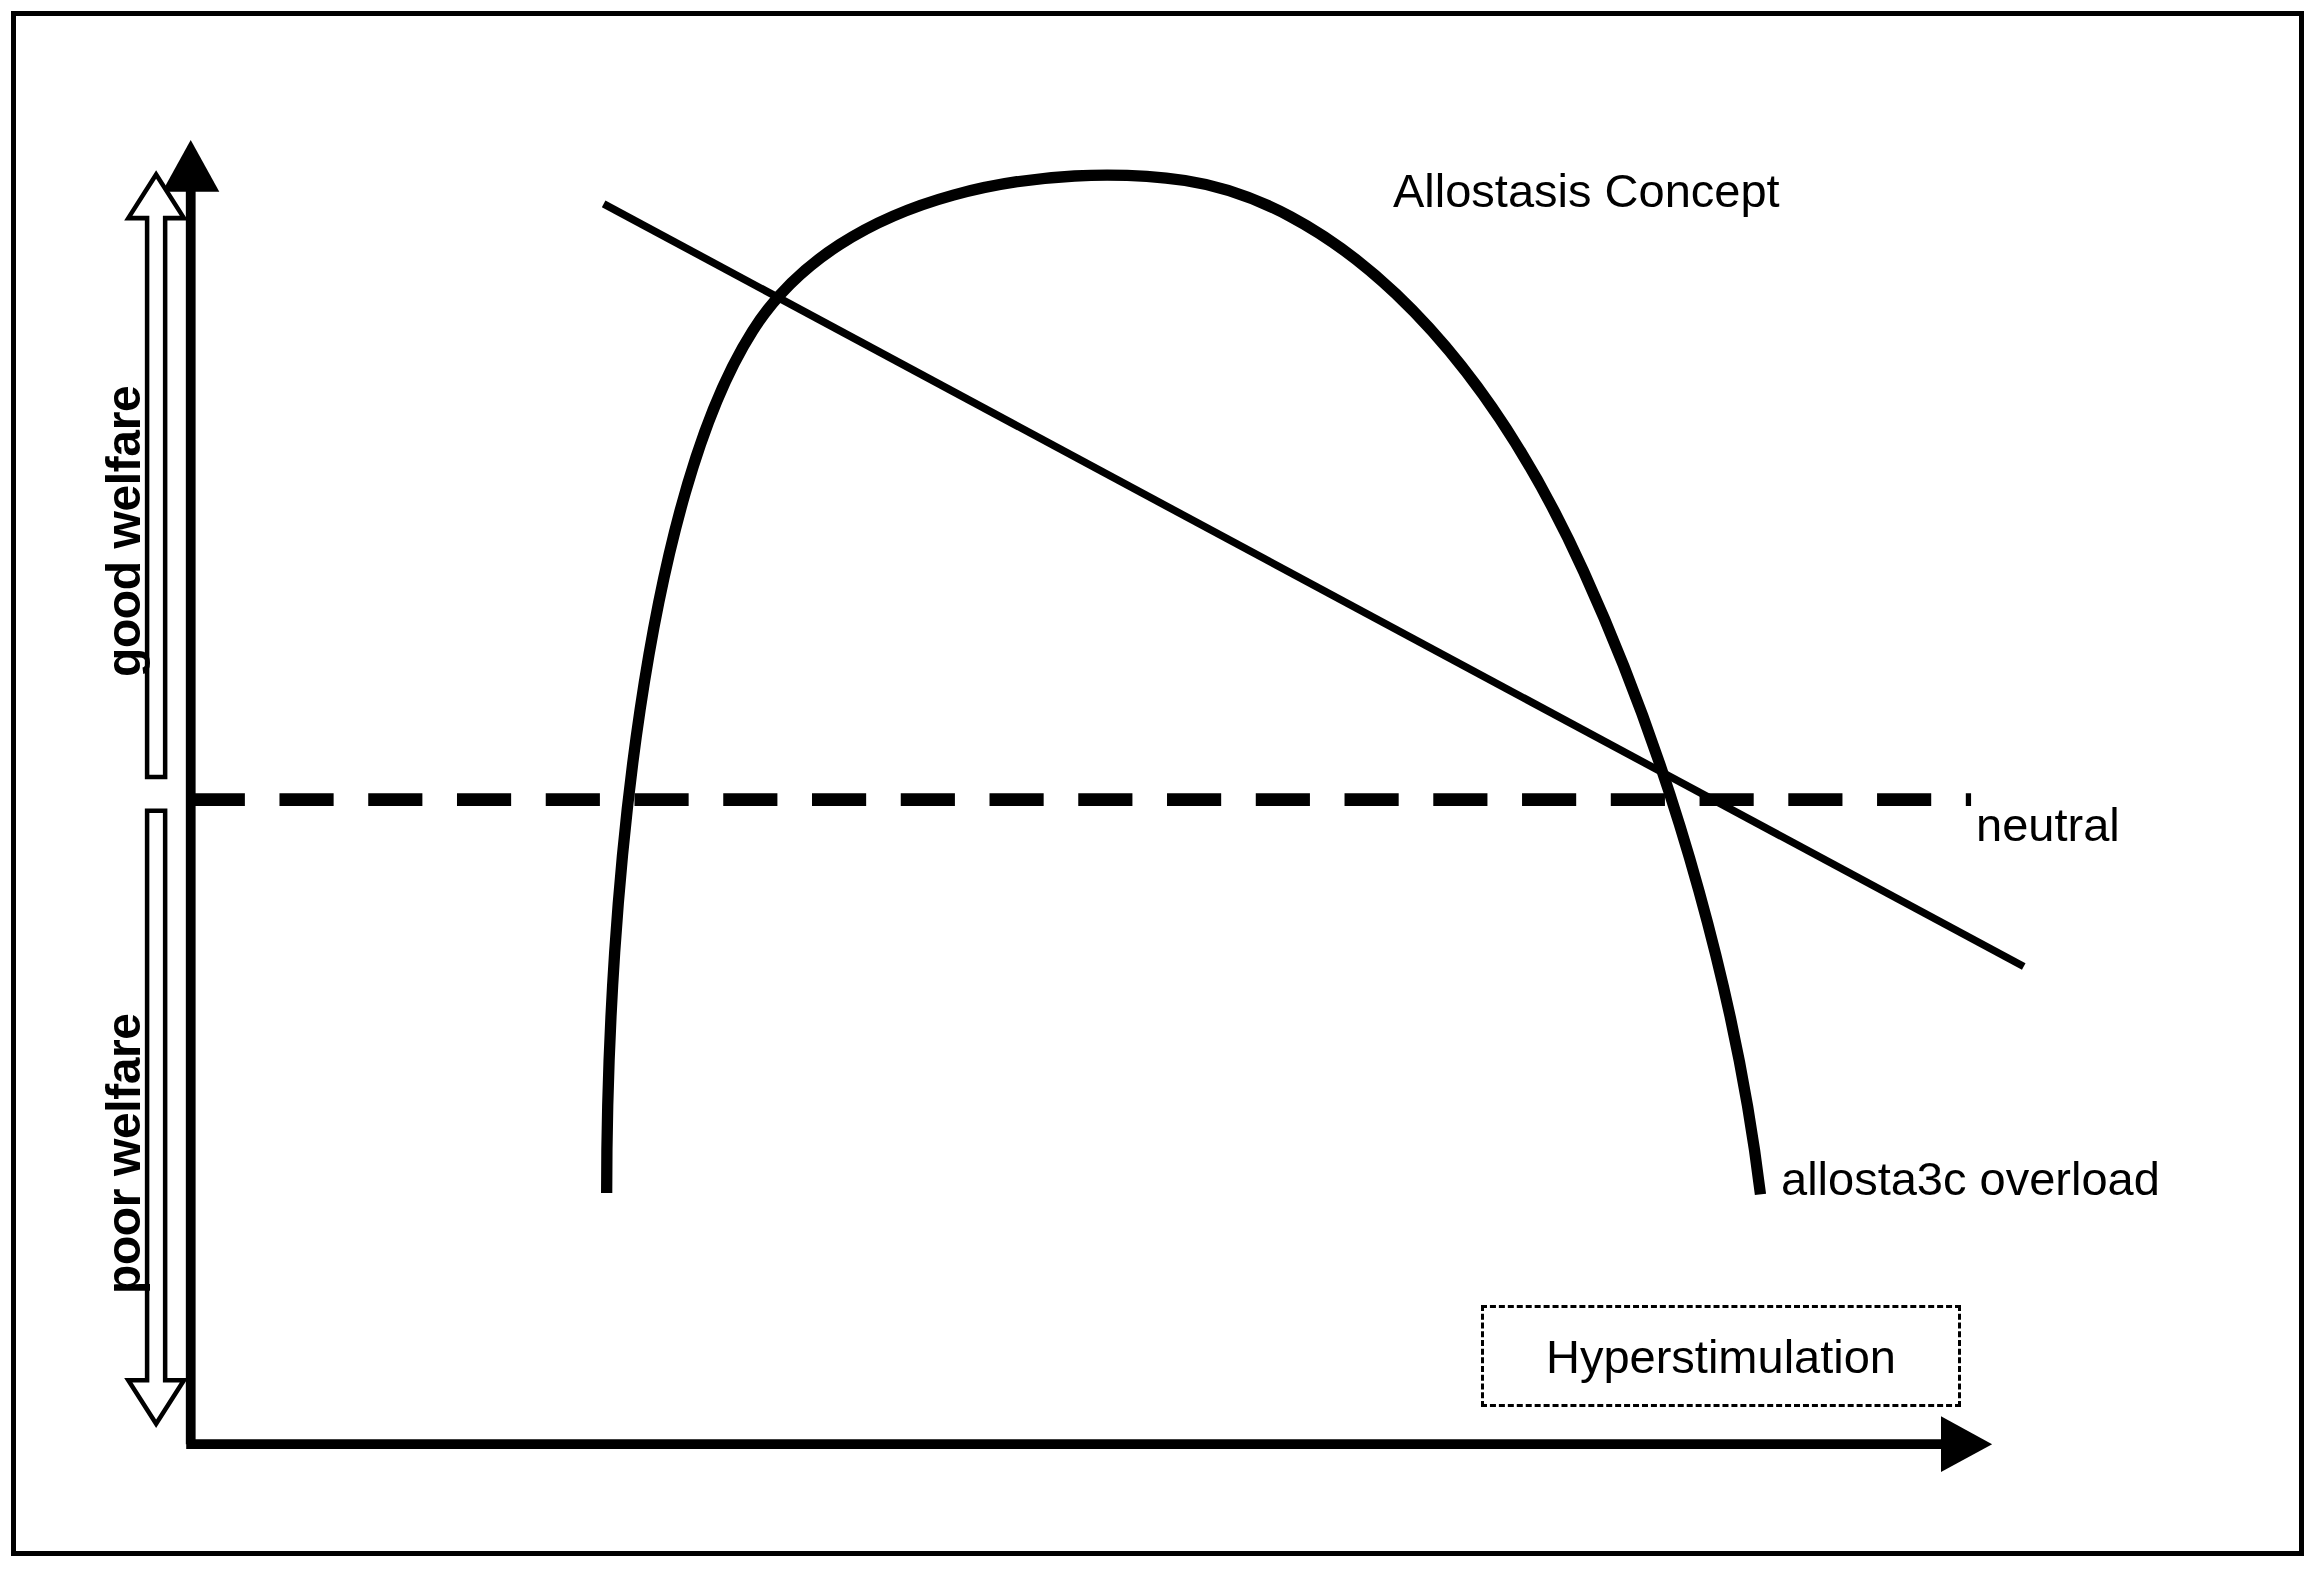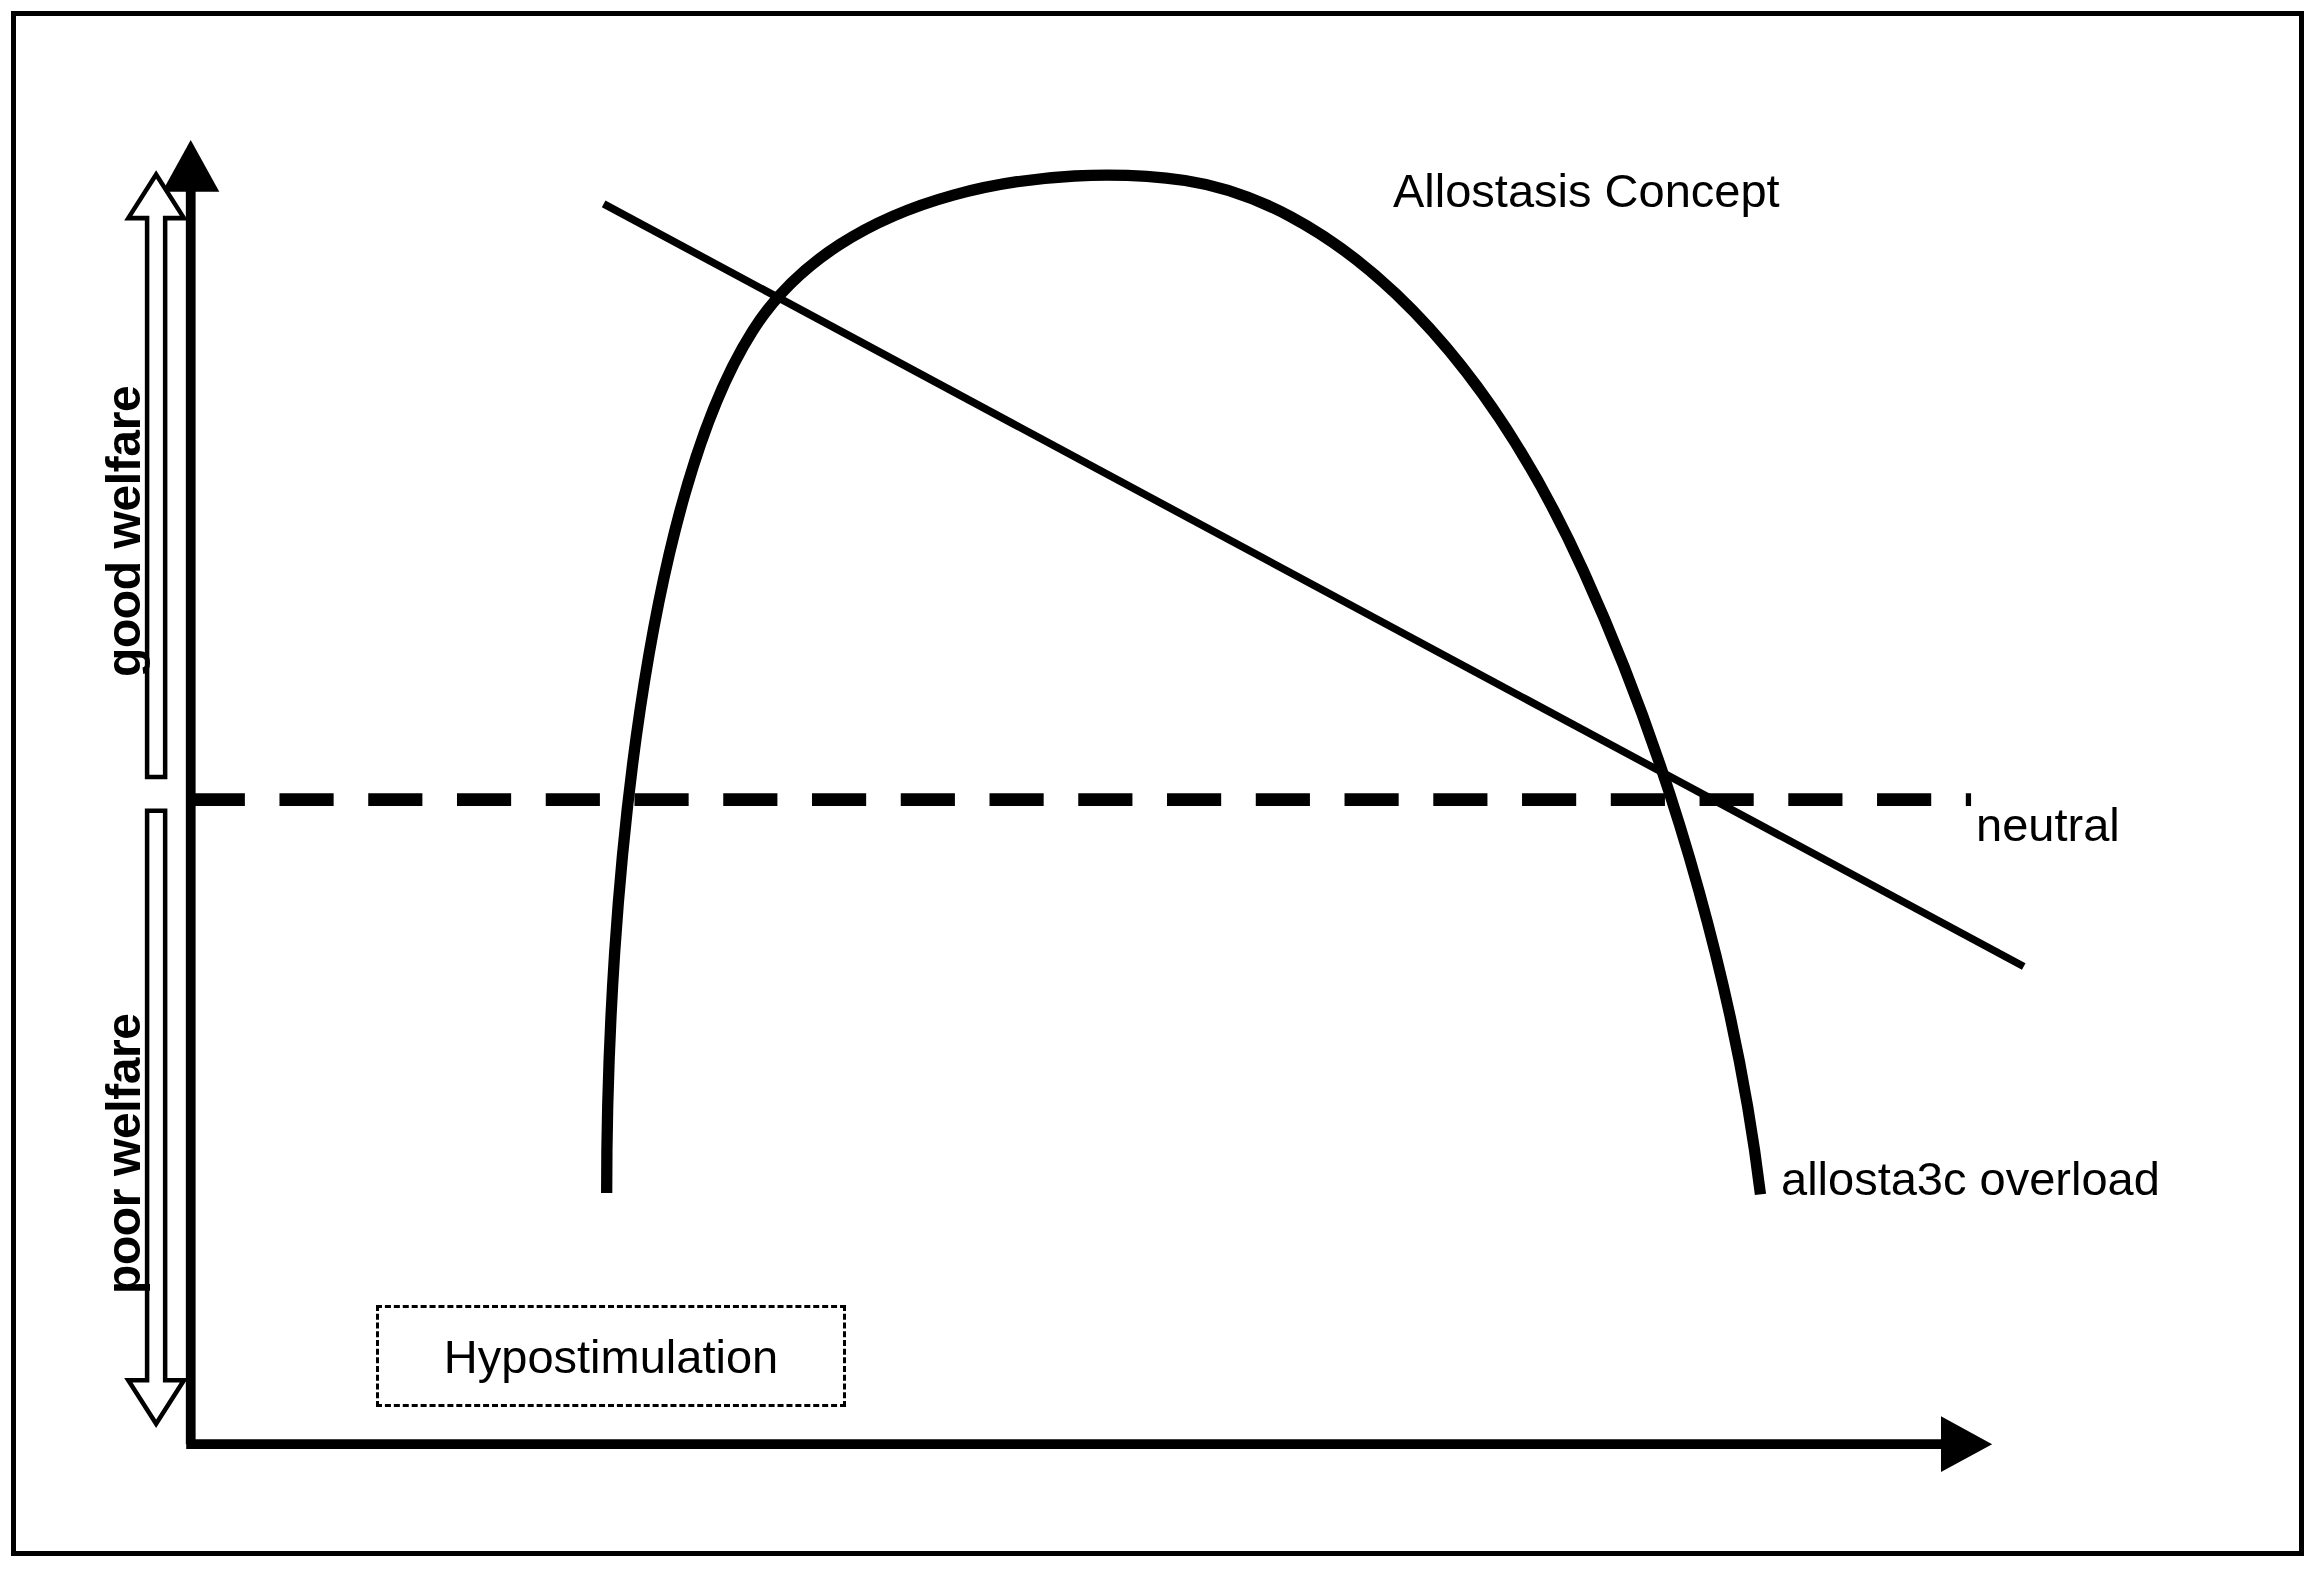--- a/index.html
+++ b/index.html
@@ -149,19 +149,19 @@
   <div class="txt label-plain" id="allostasis-label">Allostasis Concept</div>
 
   <div class="txt label-plain" id="neutral-label">neutral</div>
 
   <div class="txt label-plain" id="overload-label">allosta3c overload</div>
 
   <div class="vert-label" id="good-welfare-label">good welfare</div>
 
   <div class="vert-label" id="poor-welfare-label">poor welfare</div>
 
-  <div class="axis-box" id="hypo-box">
-    <span class="box-text">Hypostimulation</span>
+
+  <div class="axis-box" id="hyper-box">
+    <span class="box-text">Hyperstimulation</span>
   </div>
-
 
 </div>
 
 
 </body></html>

